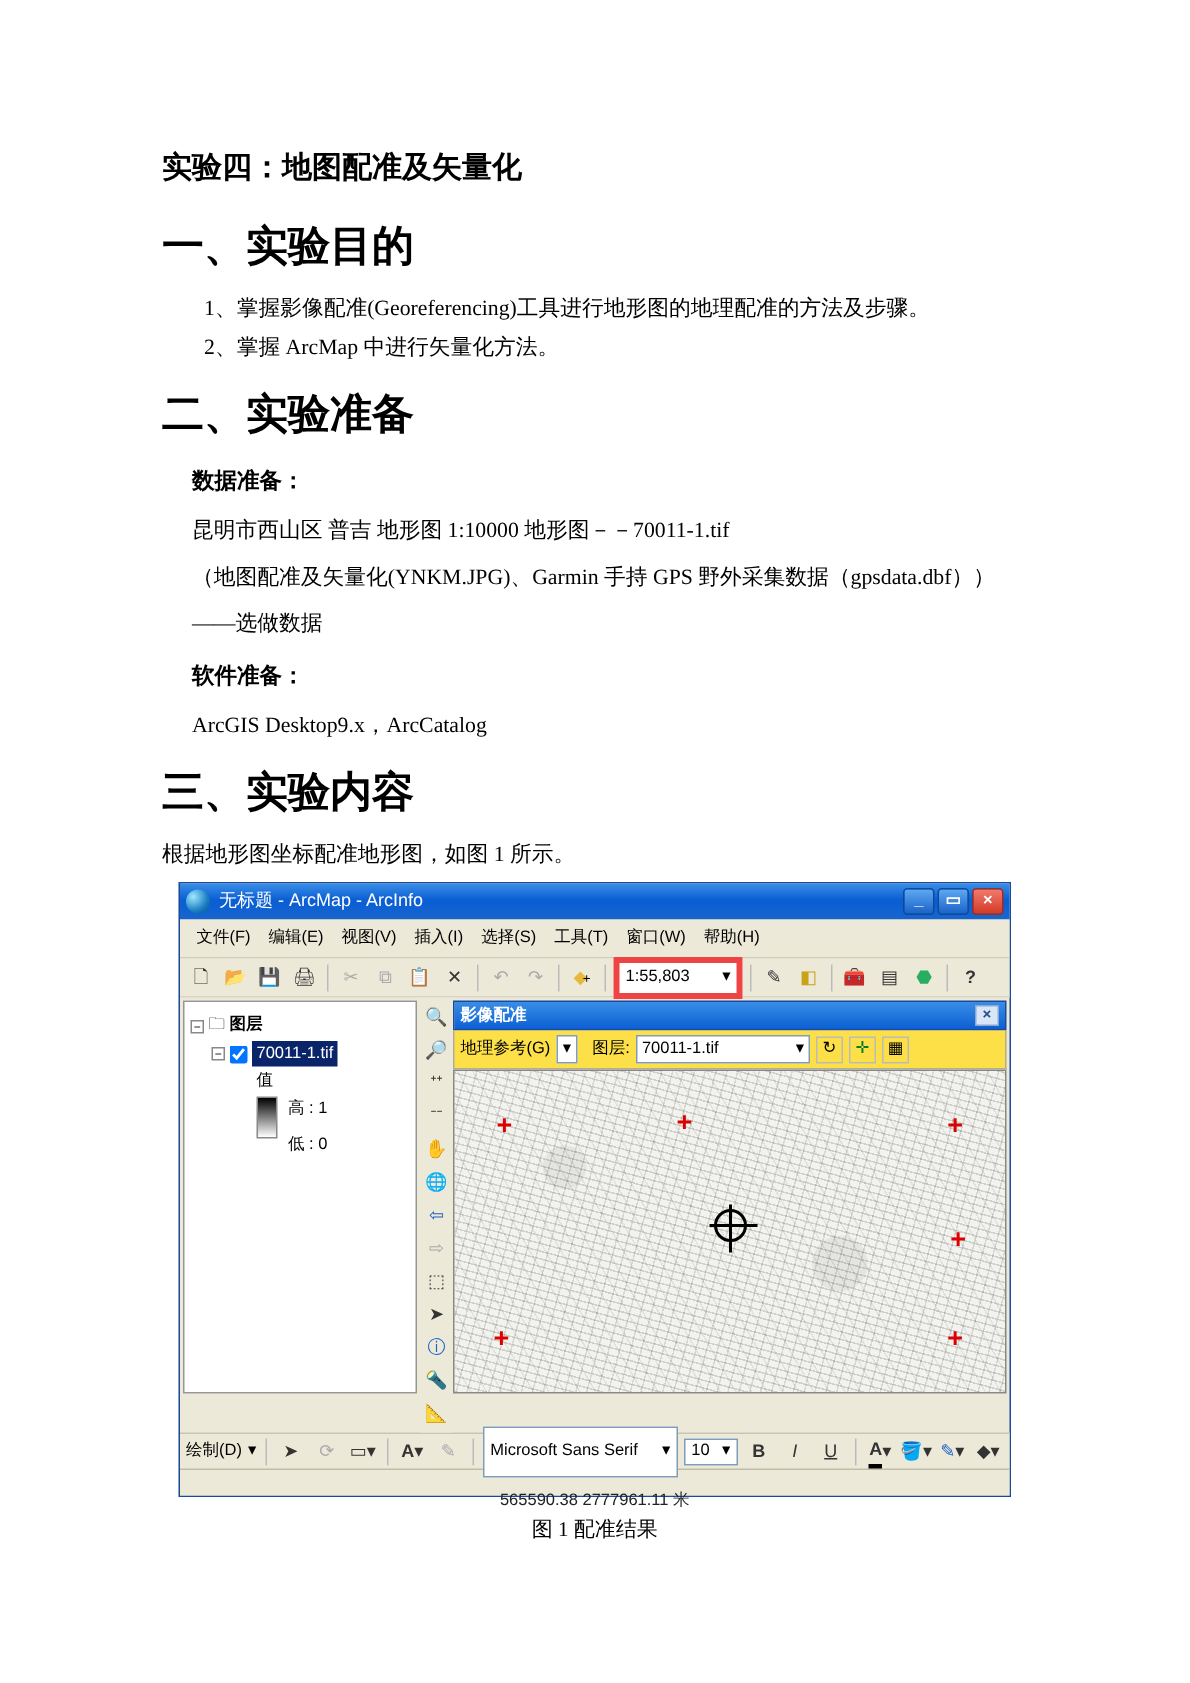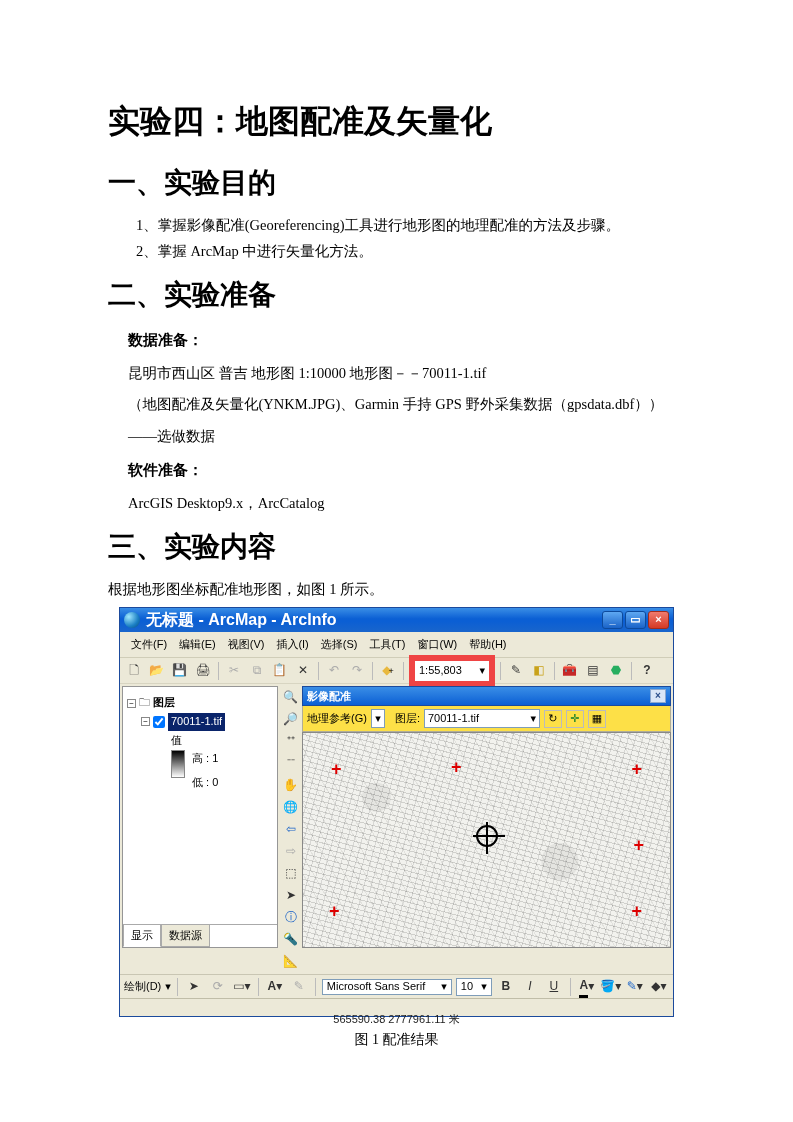--- a/index.html
+++ b/index.html
@@ -7,21 +7,21 @@
     width: 793px;
     height: 1122px;
     background: #fff;
     font-family: "SimSun", "宋体", serif;
     color: #000;
     padding: 96px 108px 60px 108px;
     font-size: 14.5px;
     line-height: 1.6;
   }
   h1.title {
-    font-size: 32px;
+    font-size: 20px;
     font-weight: bold;
     margin-bottom: 14px;
     font-family: "SimHei", "黑体", sans-serif;
   }
   h2.section {
     font-size: 28px;
     font-weight: bold;
     margin: 10px 0 8px 0;
     font-family: "SimHei", "黑体", sans-serif;
   }
@@ -50,21 +50,21 @@
     display: flex;
     align-items: center;
     padding: 0 4px;
     color: #fff;
   }
   .titlebar .globe {
     width: 16px; height: 16px; border-radius: 50%;
     background: radial-gradient(circle at 30% 30%, #9fe7ff, #1a7fc4 60%, #0a4a7a);
     margin-right: 6px;
   }
-  .titlebar .title-text { flex: 1; font-weight: bold; font-size: 16px; }
+  .titlebar .title-text { flex: 1; font-weight: normal; font-size: 12px; }
   .win-btns { display: flex; gap: 2px; }
   .win-btn {
     width: 21px; height: 18px;
     background: linear-gradient(to bottom, #5ea8f2, #1a63c8);
     border: 1px solid #0d4a9c;
     border-radius: 3px;
     color: #fff; font-weight: bold;
     display: flex; align-items: center; justify-content: center;
     font-size: 11px;
   }
@@ -82,21 +82,21 @@
     border-bottom: 1px solid #d8d5c2;
     height: 26px;
   }
   .tb-btn {
     width: 20px; height: 20px; border: 1px solid transparent;
     display: flex; align-items: center; justify-content: center;
     font-size: 12px; color: #333;
   }
   .tb-sep { width:1px; height:18px; background:#bbb; margin:0 2px; }
   .scale-box {
-    border:6px solid #ef4444; background:#fff; height:19px;
+    border:4px solid #ef4444; background:#fff; height:19px;
     display:flex; align-items:center; padding:10px 4px; font-size:11px; width:86px;
     justify-content: space-between;
   }
   .body-area { display:flex; }
   .toc-panel {
     width: 156px; border:1px solid #969696; background:#fff;
     margin: 2px; position: relative; height: 262px;
   }
   .toc-tree { padding:6px 4px; font-size:11px; }
   .toc-row { display:flex; align-items:center; gap:3px; margin:1px 0; }
@@ -162,21 +162,21 @@
   .reticle::before,.reticle::after{
     content:""; position:absolute; background:#000;
   }
   .reticle::before{ left:50%; top:-5px; width:2px; height:32px; margin-left:-1px;}
   .reticle::after{ top:50%; left:-5px; height:2px; width:32px; margin-top:-1px;}
 
   .bottom-draw {
     height:24px; display:flex; align-items:center; gap:4px; padding:0 4px;
     background:#ece9d8; border-top:1px solid #c9c6b3; font-size:11px;
   }
-  .font-box { border:1px solid #7f9db9; background:#fff; height:16px; padding:0 4px; display:flex; align-items:center; width:130px; justify-content:space-between; }
+  .font-box { border:1px solid #7f9db9; background:#fff; height:34px; padding:0 4px; display:flex; align-items:center; width:130px; justify-content:space-between; }
   .size-box { border:1px solid #7f9db9; background:#fff; height:18px; padding:0 4px; display:flex; align-items:center; width:36px; justify-content:space-between;}
   .statusbar { height:18px; border-top:1px solid #c0bda8; text-align:center; font-size:11px; padding-top:12px; color:#222; background:#ece9d8; }
 </style>
 </head>
 <body>
 
 <h1 class="title">实验四：地图配准及矢量化</h1>
 
 <h2 class="section">一、实验目的</h2>
 <div class="bullets">
@@ -266,24 +266,20 @@
           <span>值</span>
         </div>
         <div class="toc-row" style="margin-left:44px; align-items:flex-start">
           <div class="swatch"></div>
           <div style="margin-left:4px">
             <div>高 : 1</div>
             <div style="height:6px"></div>
             <div>低 : 0</div>
           </div>
         </div>
-      </div>
-      <div class="toc-tabs">
-        <div class="toc-tab active">显示</div>
-        <div class="toc-tab">数据源</div>
       </div>
     </div>
 
     <div class="mid-tools">
       <div class="tb-btn">🔍</div>
       <div class="tb-btn">🔎</div>
       <div class="tb-btn">⁺⁺</div>
       <div class="tb-btn">⁻⁻</div>
       <div class="tb-btn">✋</div>
       <div class="tb-btn" style="color:#1a63c8">🌐</div>

